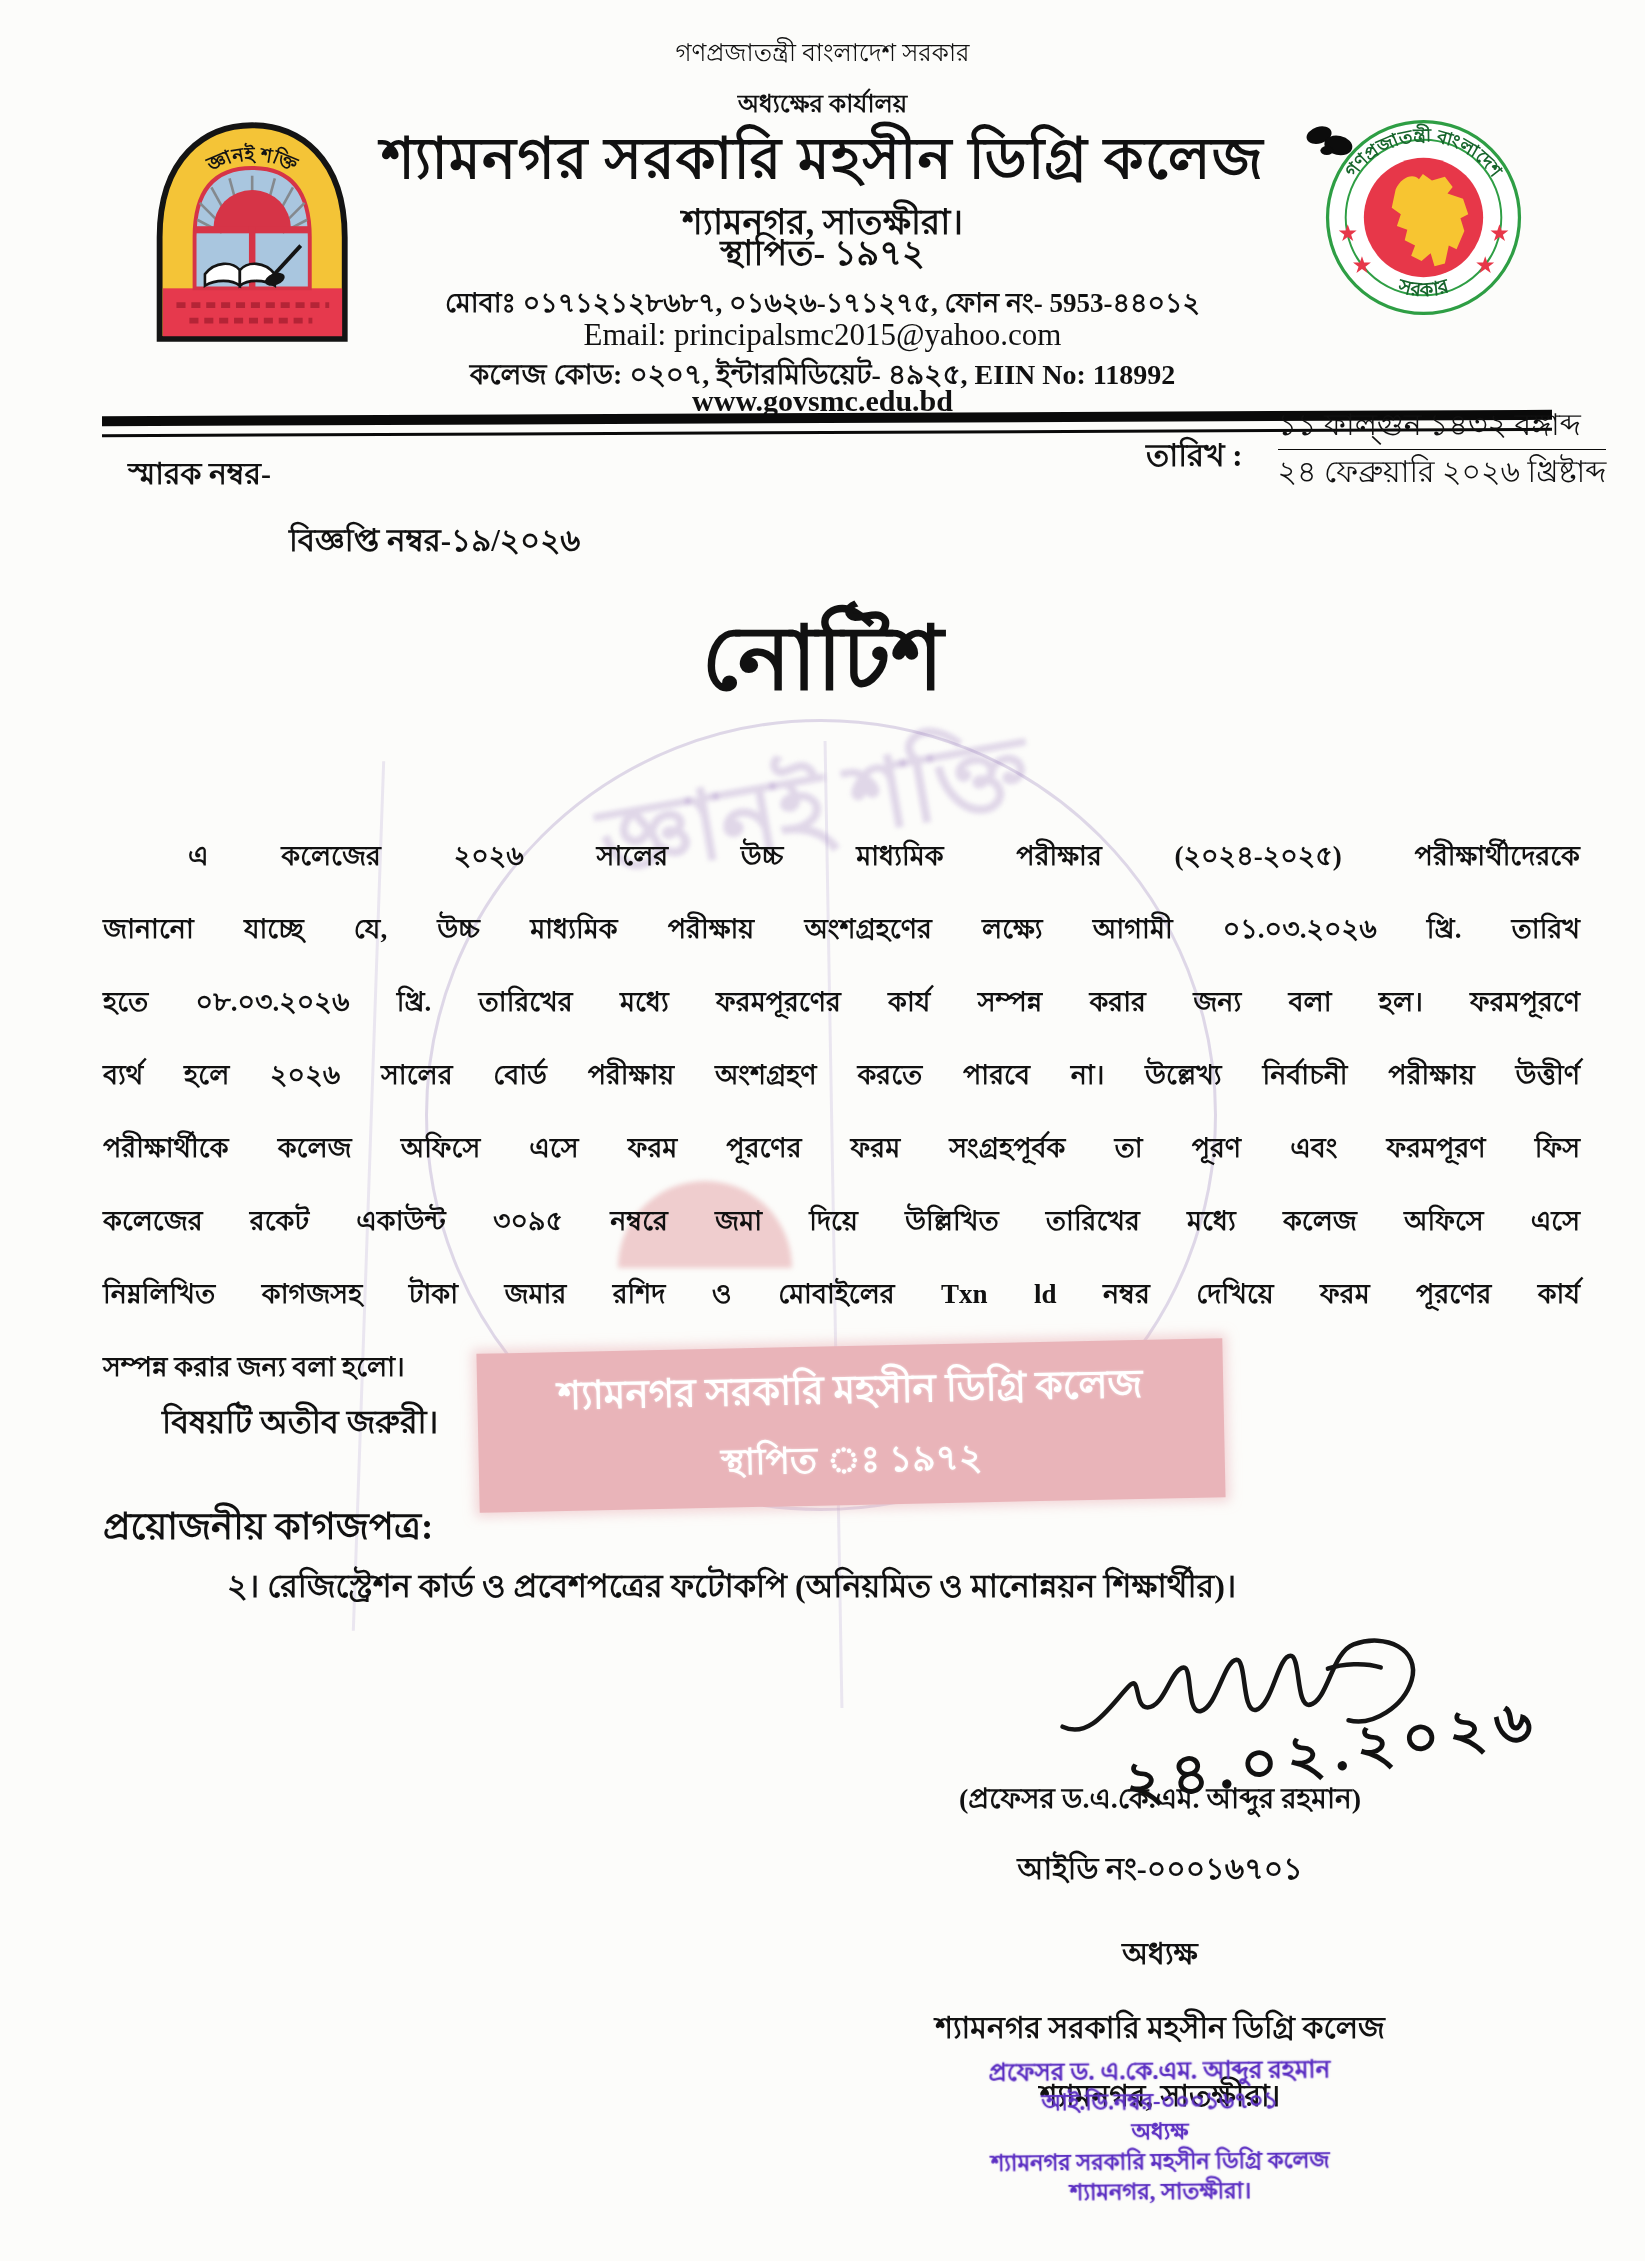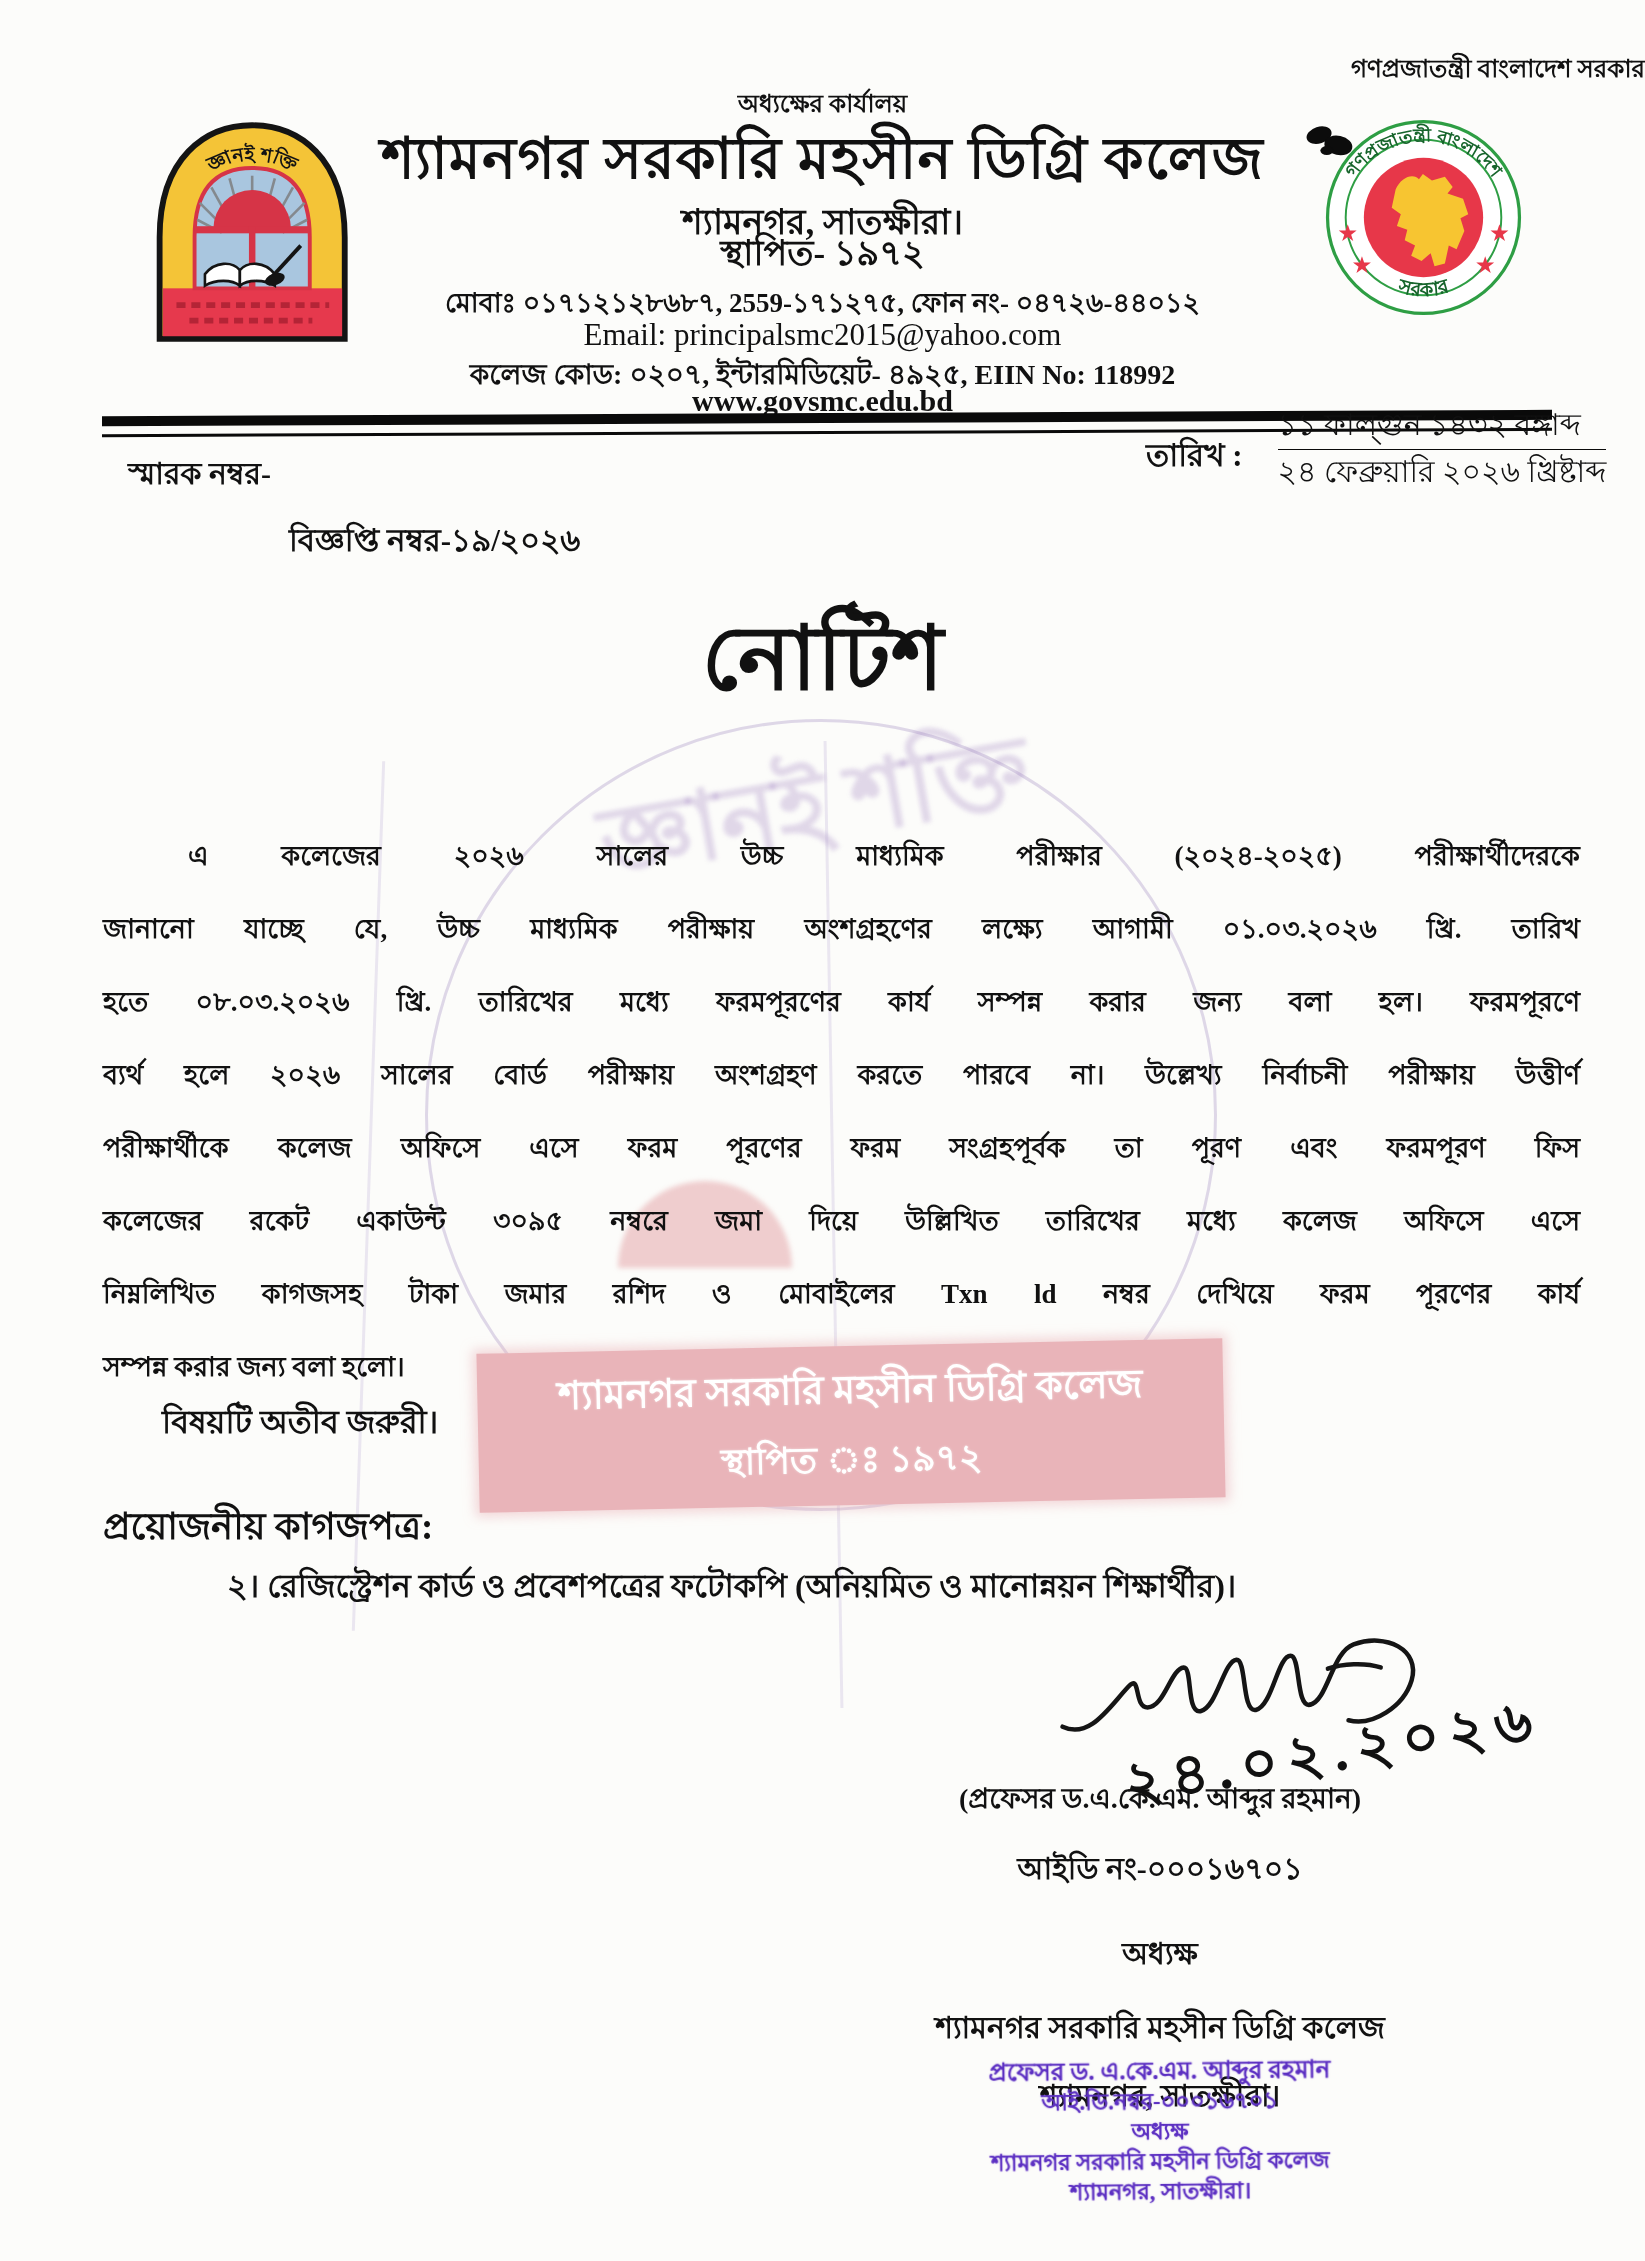--- a/index.html
+++ b/index.html
@@ -5,21 +5,21 @@
   html,body{margin:0;padding:0;}
   body{
     width:1645px;height:2261px;position:relative;overflow:hidden;
     background:#fcfcfa;color:#111;
     font-family:"Liberation Serif","DejaVu Serif",serif;
   }
   .abs{position:absolute;}
   .center{left:0;width:1645px;text-align:center;}
 
   
-  .hdr-govt{top:50px;font-size:24.5px;font-weight:700;text-align:right;}
+  .hdr-govt{top:34px;font-size:24.5px;font-weight:400;}
   .hdr-office{top:85px;font-size:24.5px;font-weight:700;}
   .hdr-college{top:115px;font-size:57px;font-weight:800;letter-spacing:1.3px;}
   .hdr-address{top:195px;font-size:35px;font-weight:700;}
   .hdr-est{top:226px;font-size:35px;font-weight:700;}
   .hdr-mobile{top:282px;font-size:27px;font-weight:700;}
   .hdr-email{top:317px;font-size:31px;font-weight:500;}
   .hdr-code{top:353px;font-size:28px;font-weight:700;}
   .hdr-web{top:384px;font-size:30px;font-weight:700;}
 
   
@@ -88,21 +88,21 @@
   .ink-blot{top:121px;left:1301px;}
 </style>
 </head>
 <body>
 
 <div class="abs center hdr-govt">গণপ্রজাতন্ত্রী বাংলাদেশ সরকার</div>
 <div class="abs center hdr-office">অধ্যক্ষের কার্যালয়</div>
 <div class="abs center hdr-college">শ্যামনগর সরকারি মহসীন ডিগ্রি কলেজ</div>
 <div class="abs center hdr-address">শ্যামনগর, সাতক্ষীরা।</div>
 <div class="abs center hdr-est">স্থাপিত- ১৯৭২</div>
-<div class="abs center hdr-mobile">মোবাঃ ০১৭১২১২৮৬৮৭, 2559-১৭১২৭৫, ফোন নং- ০৪৭২৬-৪৪০১২</div>
+<div class="abs center hdr-mobile">মোবাঃ ০১৭১২১২৮৬৮৭, ০১৬২৬-১৭১২৭৫, ফোন নং- 5953-৪৪০১২</div>
 <div class="abs center hdr-email">Email: principalsmc2015@yahoo.com</div>
 <div class="abs center hdr-code">কলেজ কোড: ০২০৭, ইন্টারমিডিয়েট- ৪৯২৫, EIIN No: 118992</div>
 <div class="abs center hdr-web">www.govsmc.edu.bd</div>
 
 <div class="abs logo-college">
   <svg width="205" height="233" viewBox="0 0 315 360">
     <path d="M14,352 L14,195 C14,72 85,22 157,22 C229,22 300,72 300,195 L300,352 Z" fill="#f4c437" stroke="#141414" stroke-width="9"></path>
     <rect x="19" y="274" width="277" height="74" fill="#e6394d"></rect>
     <path d="M40,300 H276 M60,324 H250" stroke="#a81f31" stroke-width="9" stroke-dasharray="14 9" opacity=".8"></path>
     <path d="M68,274 L68,195 C68,108 112,88 157,88 C202,88 246,108 246,195 L246,274 Z" fill="#a9c6df" stroke="#d63447" stroke-width="6"></path>

